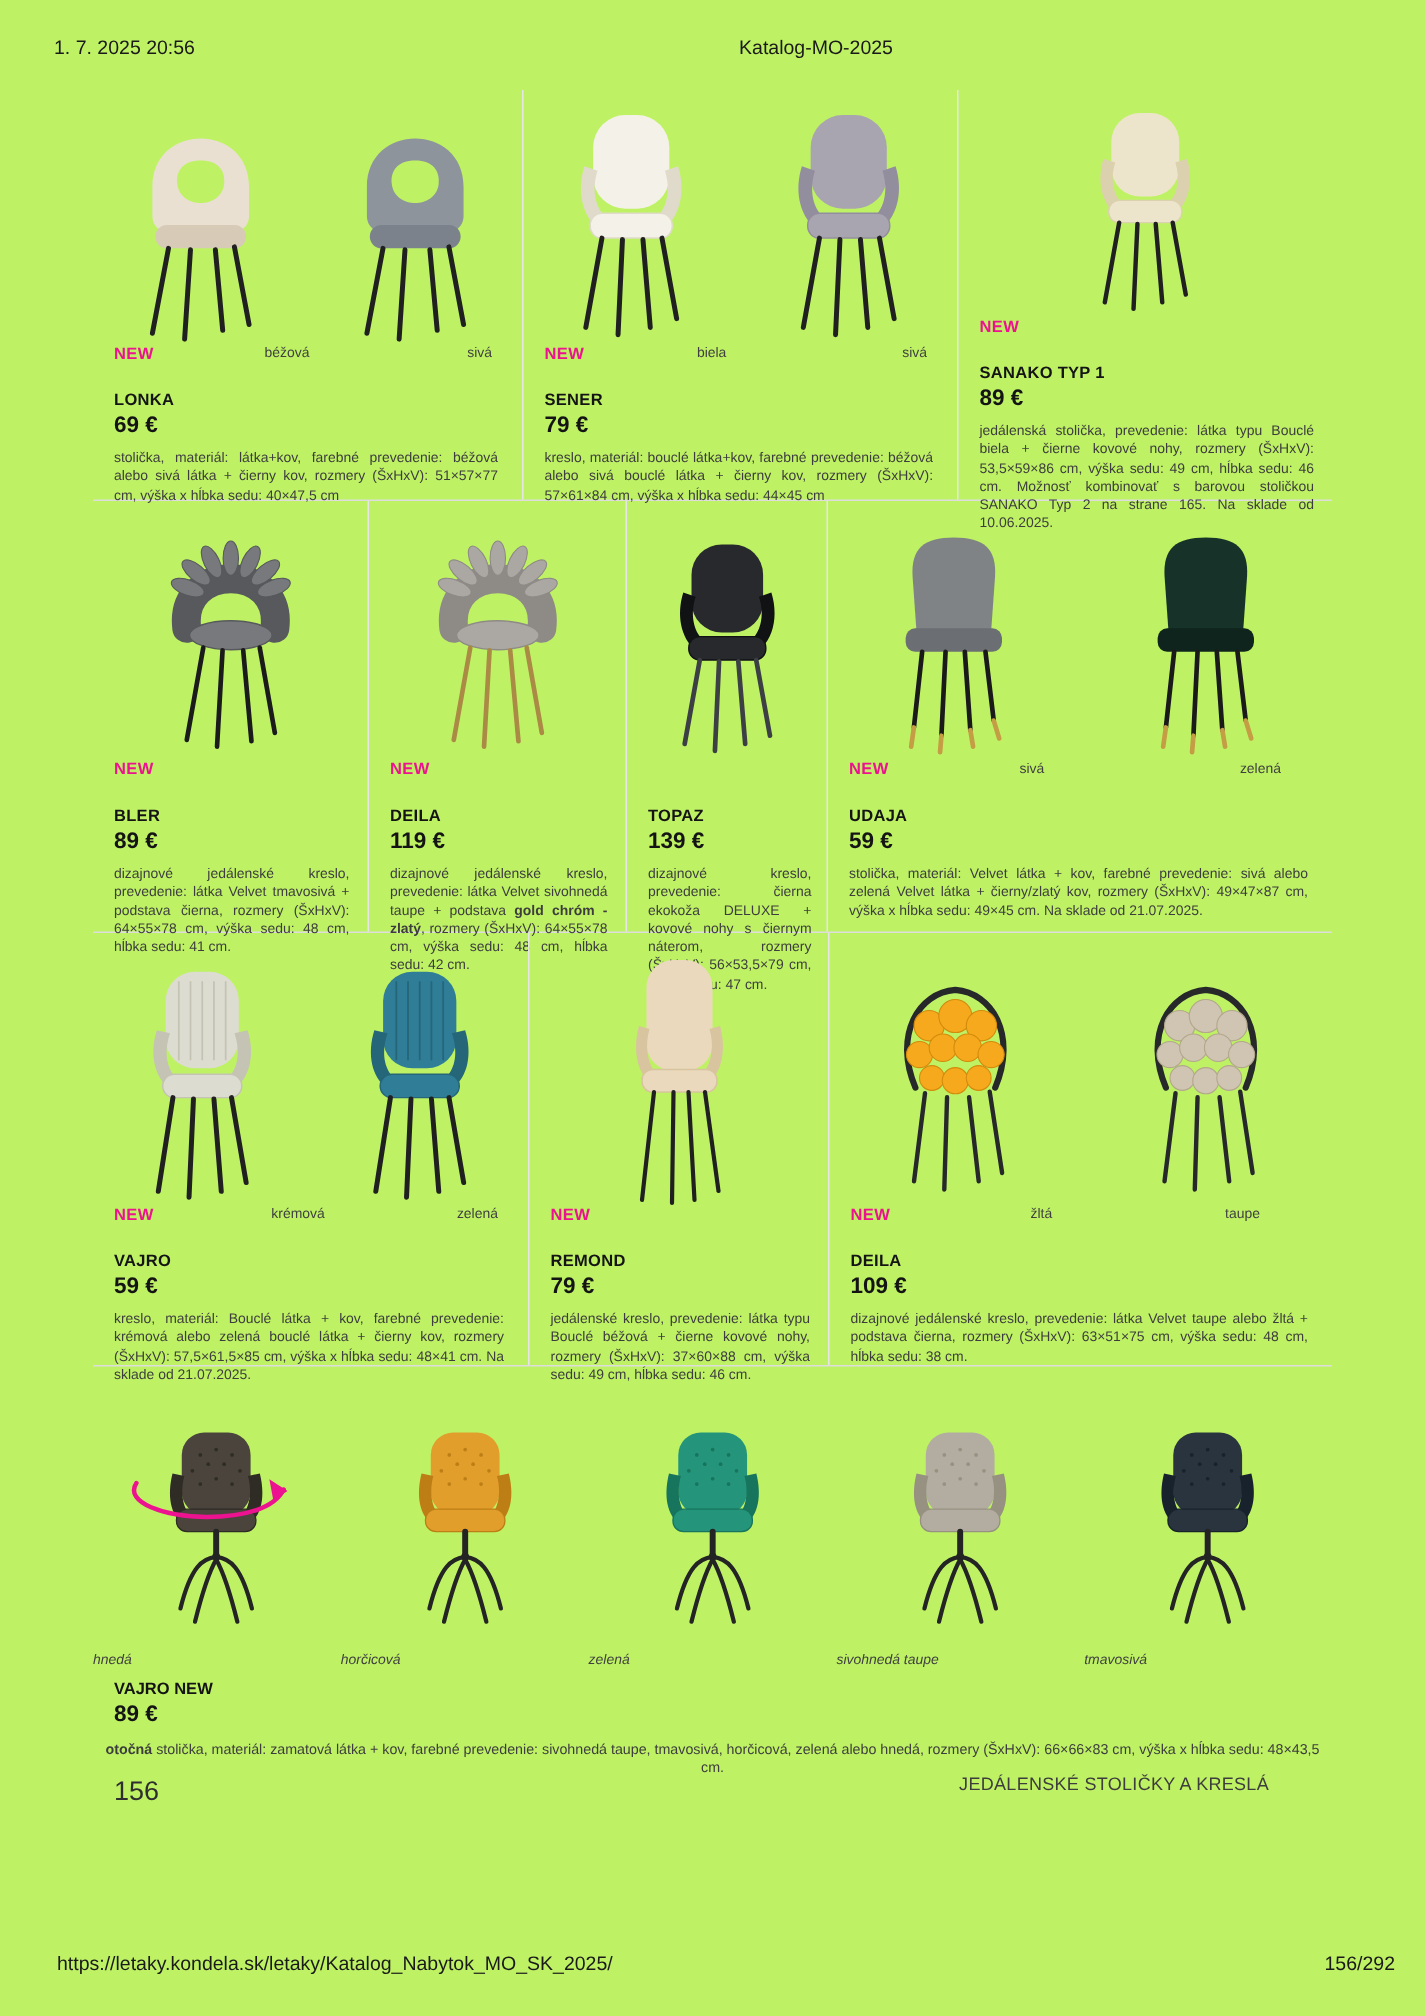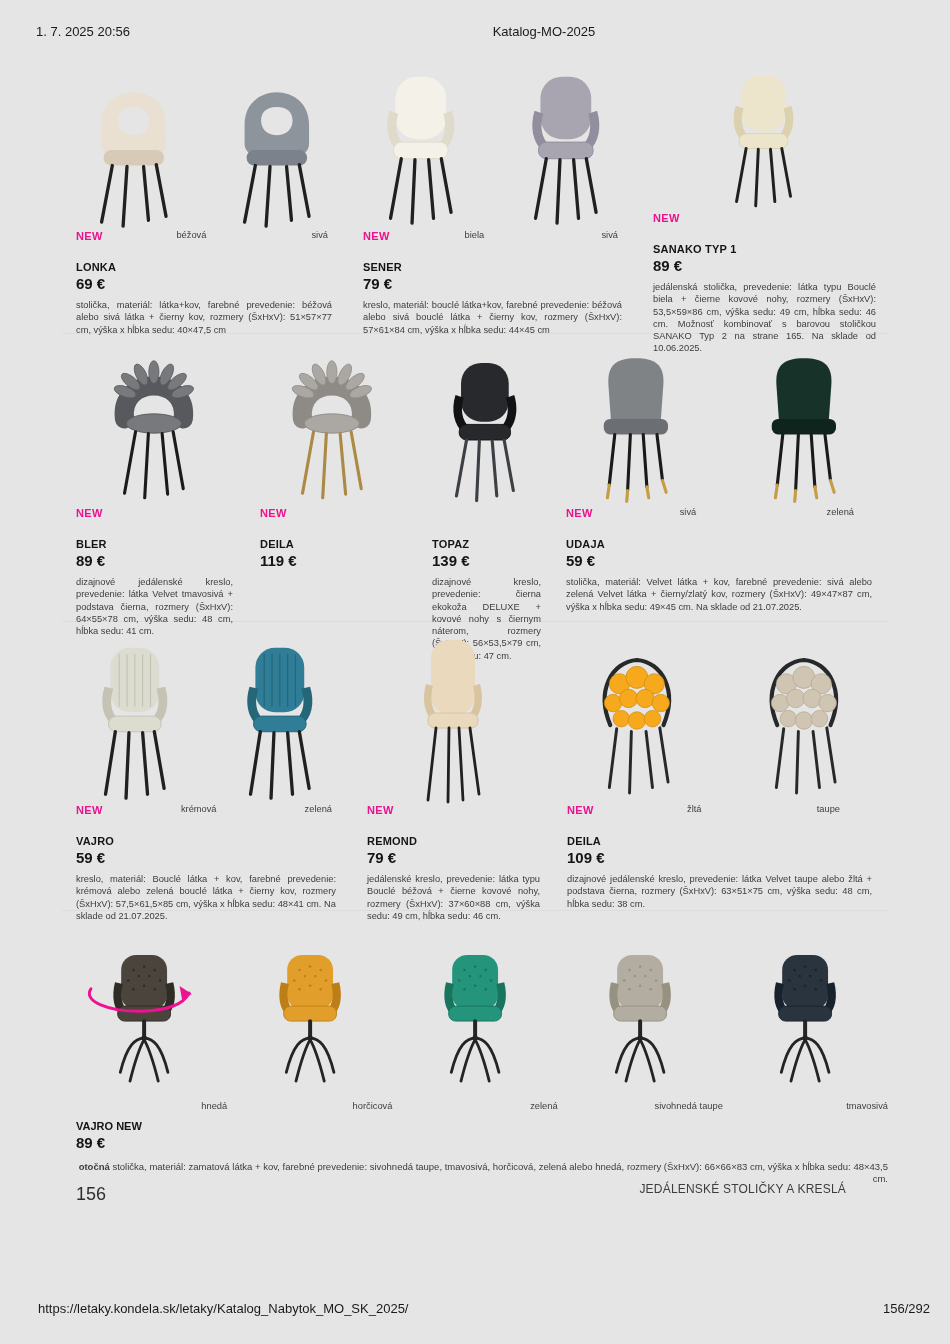--- a/index.html
+++ b/index.html
@@ -1,16 +1,16 @@
 <!DOCTYPE html>
 <html><head>
 <meta charset="utf-8">
 <style>
   html,body{margin:0;padding:0;background:#fff;}
-  .page{position:relative;width:950px;height:1344px;background:#e5e5e5;overflow:hidden;
+  .page{position:relative;width:950px;height:1344px;background:#bef264;overflow:hidden;
         font-family:"Liberation Sans",sans-serif;color:#222;}
   
   .hdr-date{position:absolute;left:36px;top:24px;font-size:13px;color:#1a1a1a;}
   .hdr-title{position:absolute;left:544px;top:24px;transform:translateX(-50%);font-size:13px;color:#1a1a1a;}
   .pg-num{position:absolute;left:76px;top:1184px;font-size:18px;color:#2e2e2e;}
   .section-title{position:absolute;right:104px;top:1182px;font-size:12px;color:#3d3d3d;letter-spacing:.2px;text-align:right;}
   .url{position:absolute;left:38px;top:1301px;font-size:13px;color:#1a1a1a;text-decoration:none;}
   .pg-ind{position:absolute;right:20px;top:1301px;font-size:13px;color:#1a1a1a;}
   
   .sheet{position:absolute;left:62px;top:60px;width:826px;}
@@ -37,24 +37,24 @@
   .info{padding:0 16px 0 14px;}
   .badge-s{display:block;height:15px;font-size:11px;font-weight:700;color:#ec1290;letter-spacing:.3px;}
   .spacer15{height:15px;}
   .pname{margin:16px 0 0 0;font-size:11px;font-weight:700;color:#141414;letter-spacing:.2px;}
   .price{margin:2px 0 7px 0;font-size:15px;font-weight:700;color:#141414;}
   .desc{margin:0;font-size:9.3px;line-height:1.32;color:#3d3d3d;text-align:justify;}
   
   .r4{display:block;}
   .imgrow5{display:flex;align-items:flex-end;height:158px;margin-top:28px;}
   .lblrow5{display:flex;height:15px;font-size:9.3px;color:#3f3f3f;margin-top:4px;}
-  .lblrow5 span{flex:1;text-align:right;}
+  .lblrow5 span{flex:1;text-align:left;font-style:italic;}
   .v-name{margin:4px 0 0 14px;font-size:11px;font-weight:700;color:#141414;}
   .v-price{margin:2px 0 10px 14px;font-size:15px;font-weight:700;color:#141414;}
-  .v-desc{margin:0;font-size:9.5px;line-height:1.3;color:#3d3d3d;text-align:right;}
+  .v-desc{margin:0;font-size:9.5px;line-height:1.3;color:#3d3d3d;text-align:center;}
 </style>
 </head>
 <body>
 
 <div class="page">
 
   <div class="hdr-date">1. 7. 2025 20:56</div>
   <div class="hdr-title">Katalog-MO-2025</div>
 
   <div class="sheet">
@@ -218,20 +218,21 @@
                   <path d="M59,90 L65,156" fill="none" stroke="#ab8a45" stroke-width="3.4" stroke-linecap="round"></path>
                   <path d="M71,88 L82,150" fill="none" stroke="#ab8a45" stroke-width="3.4" stroke-linecap="round"></path>
                 </svg>
               </div>
             </div>
         </div>
         <div class="info" style="padding-right:12px;">
           <span class="badge-s">NEW</span>
           <h3 class="pname">DEILA</h3>
           <div class="price">119 €</div>
+          <p class="desc"><span>dizajnové jedálenské kreslo, prevedenie: látka Velvet sivohnedá taupe + podstava </span><b>gold chróm - zlatý</b><span>, rozmery (ŠxHxV): 64×55×78 cm, výška sedu: 48 cm, hĺbka sedu: 42 cm.</span></p>
         </div>
       </section>
 
       <section class="col c6 bl">
         <div class="imgrow h165">
           <div class="slot">
               <div class="chair ch160">
                 <svg viewBox="0 0 100 170" xmlns="http://www.w3.org/2000/svg">
                   <rect x="24" y="13" width="52" height="64" rx="22" fill="#27292c"></rect>
        <path d="M18,48 C13,64 16,81 27,90 L33,83 C25,76 23,63 27,51 Z" fill="#101214"></path>

